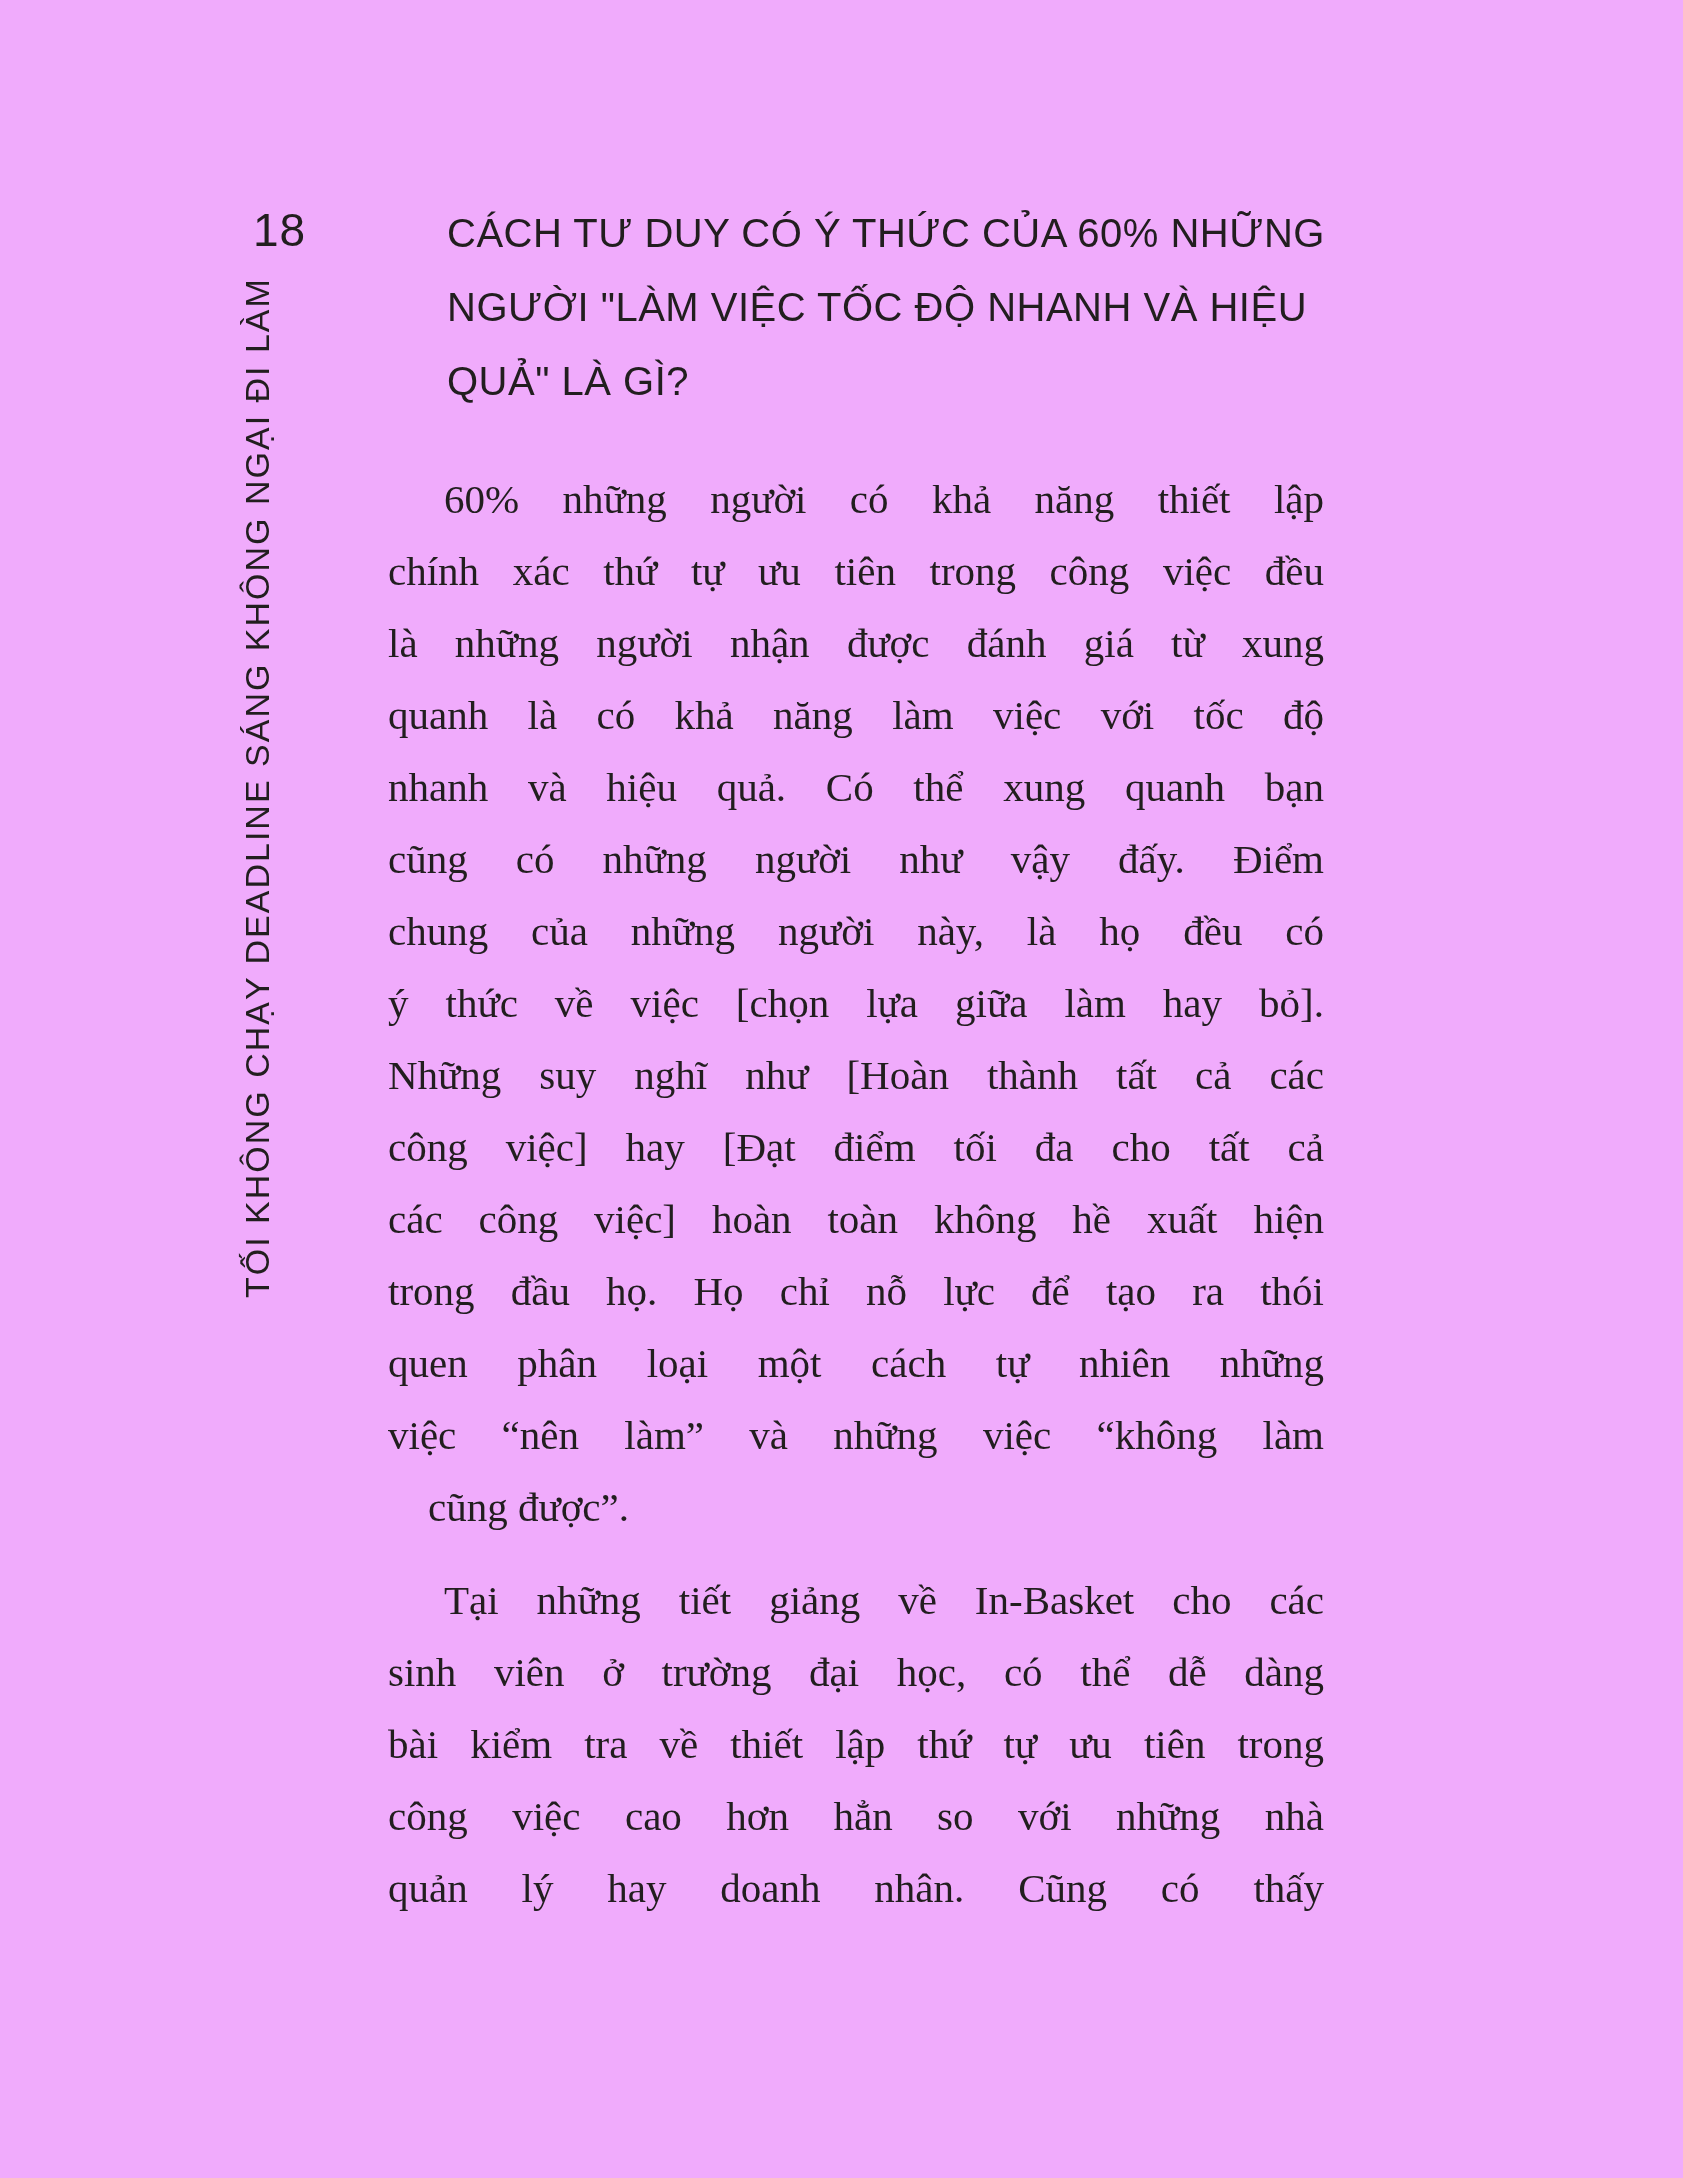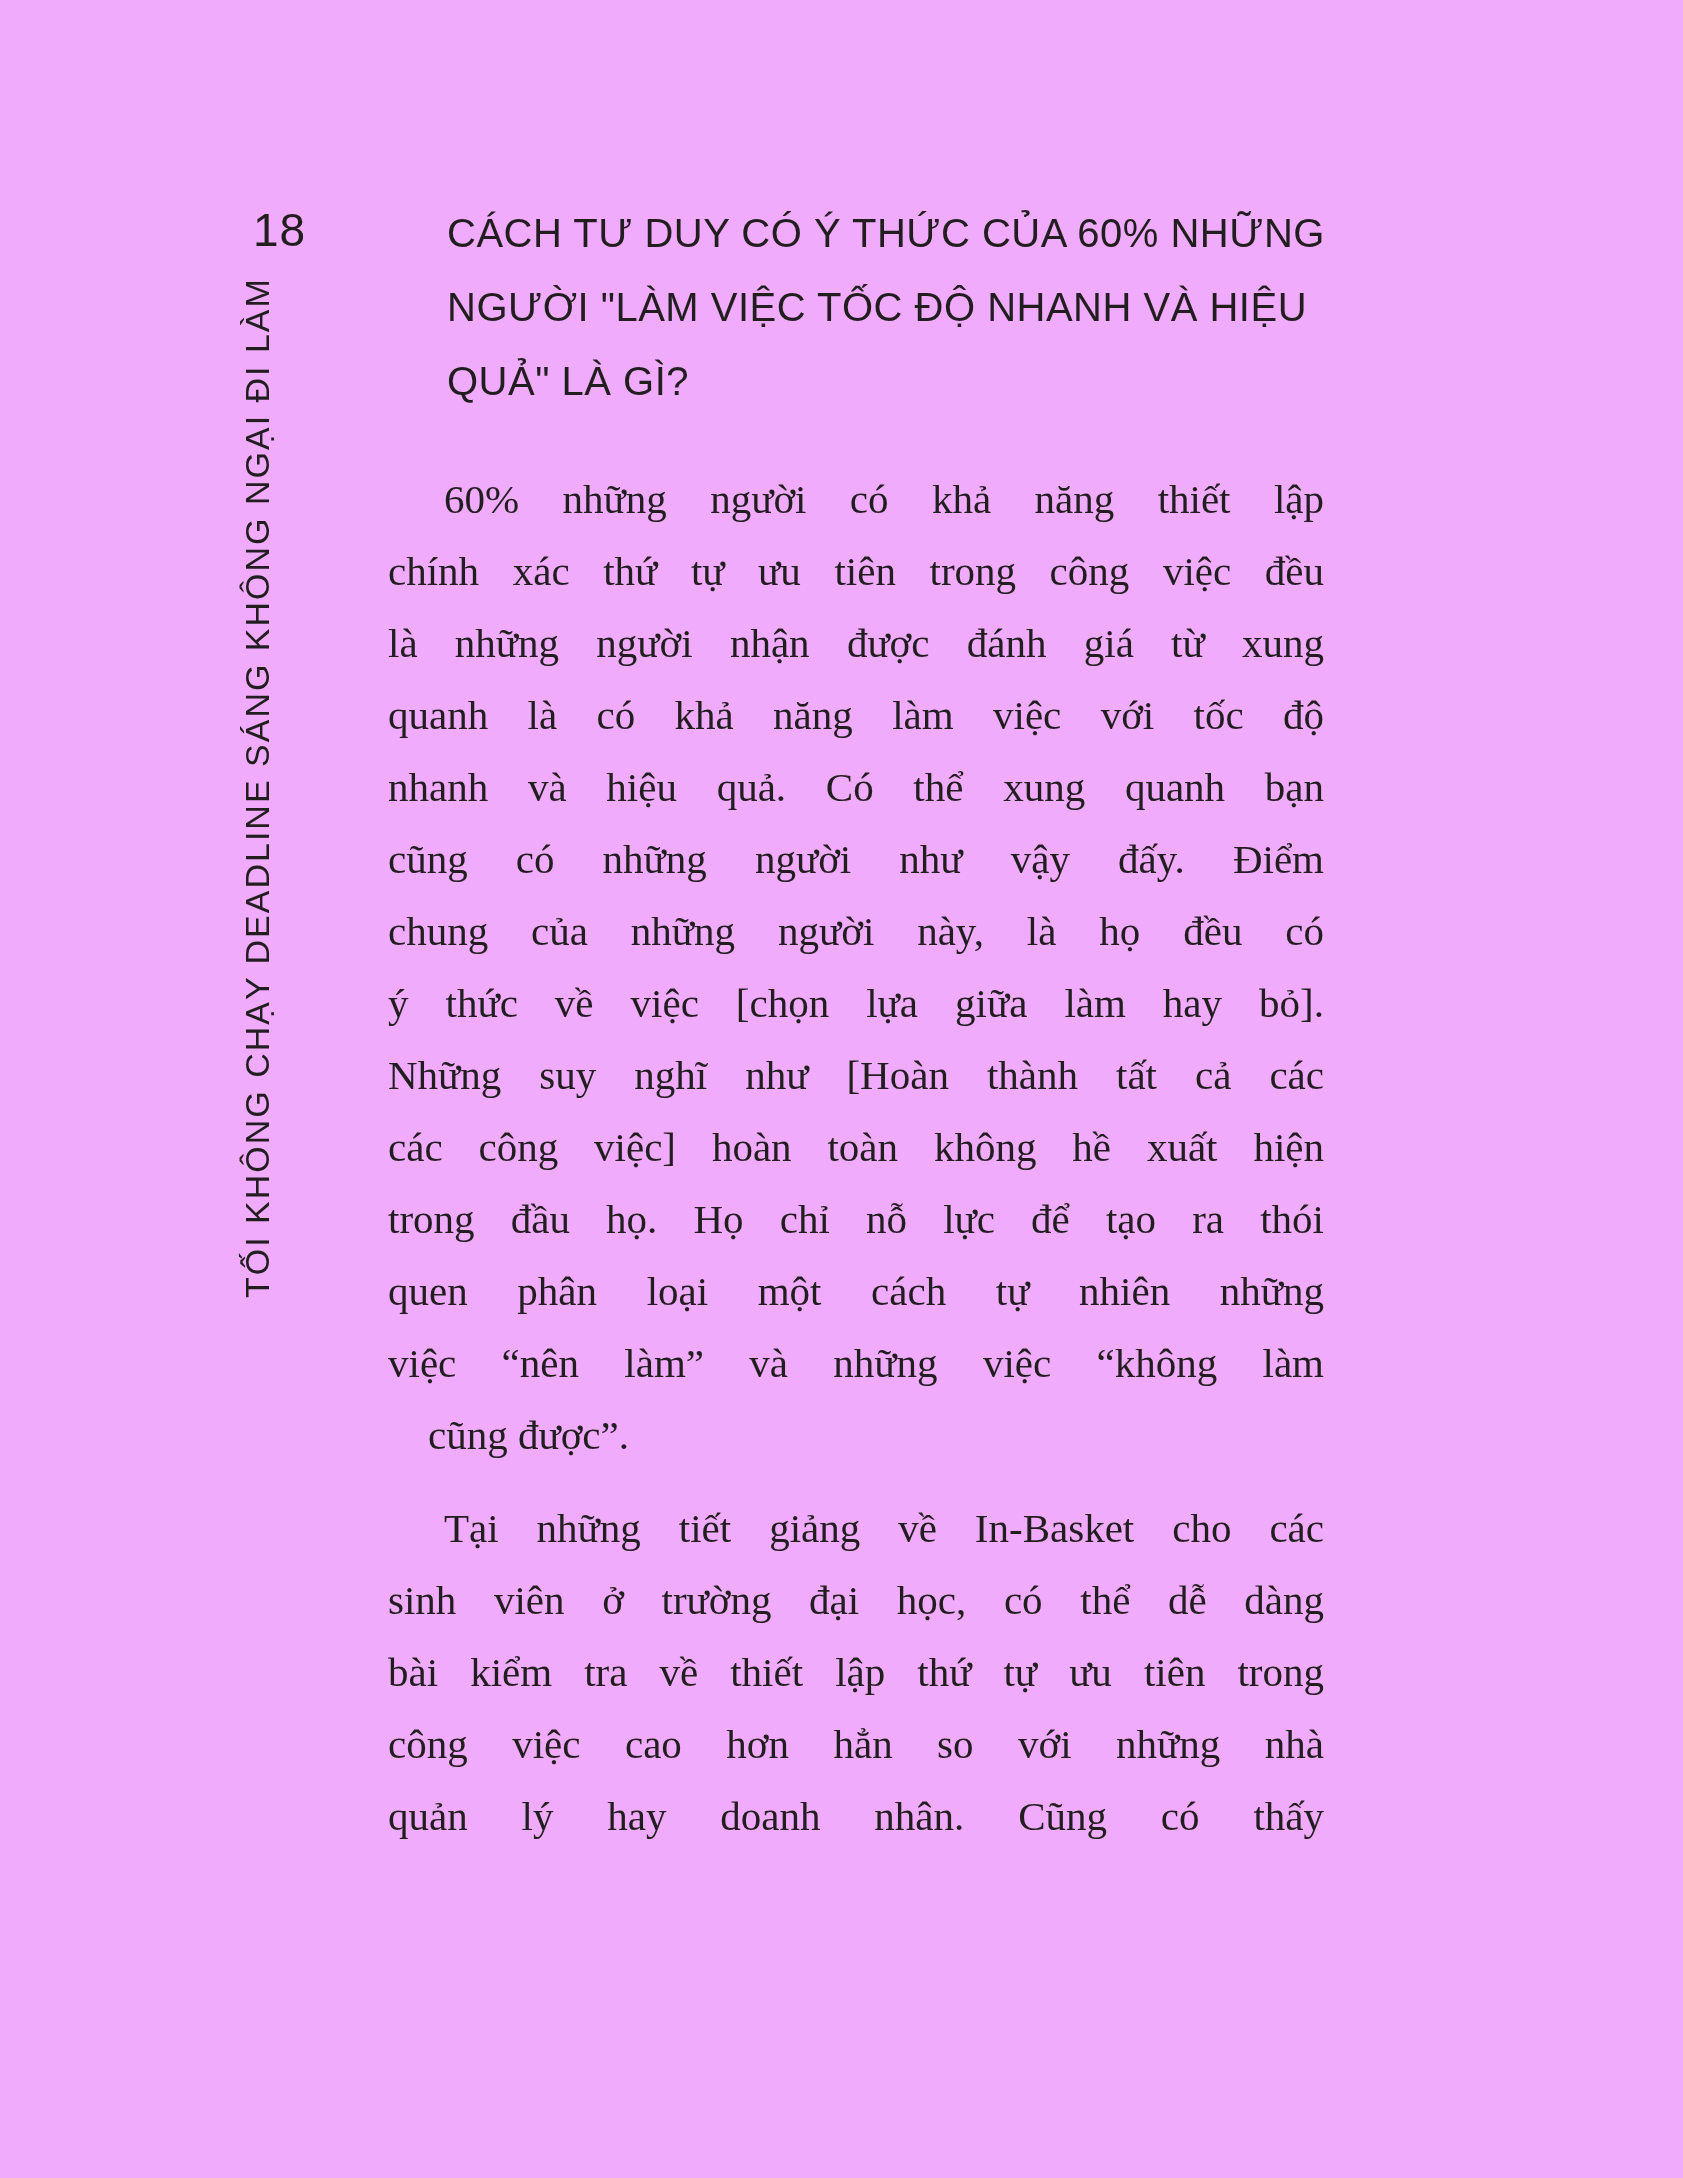--- a/index.html
+++ b/index.html
@@ -105,20 +105,21 @@
     <div class="paragraph">
         <div class="line indent">60% những người có khả năng thiết lập</div>
         <div class="line">chính xác thứ tự ưu tiên trong công việc đều</div>
         <div class="line">là những người nhận được đánh giá từ xung</div>
         <div class="line">quanh là có khả năng làm việc với tốc độ</div>
         <div class="line">nhanh và hiệu quả. Có thể xung quanh bạn</div>
         <div class="line">cũng có những người như vậy đấy. Điểm</div>
         <div class="line">chung của những người này, là họ đều có</div>
         <div class="line">ý thức về việc [chọn lựa giữa làm hay bỏ].</div>
         <div class="line">Những suy nghĩ như [Hoàn thành tất cả các</div>
+        <div class="line">công việc] hay [Đạt điểm tối đa cho tất cả</div>
         <div class="line">các công việc] hoàn toàn không hề xuất hiện</div>
         <div class="line">trong đầu họ. Họ chỉ nỗ lực để tạo ra thói</div>
         <div class="line">quen phân loại một cách tự nhiên những</div>
         <div class="line">việc “nên làm” và những việc “không làm</div>
         <div class="line last">cũng được”.</div>
       </div>
     <div class="paragraph para-gap">
         <div class="line indent">Tại những tiết giảng về In-Basket cho các</div>
         <div class="line">sinh viên ở trường đại học, có thể dễ dàng</div>
         <div class="line">bài kiểm tra về thiết lập thứ tự ưu tiên trong</div>

